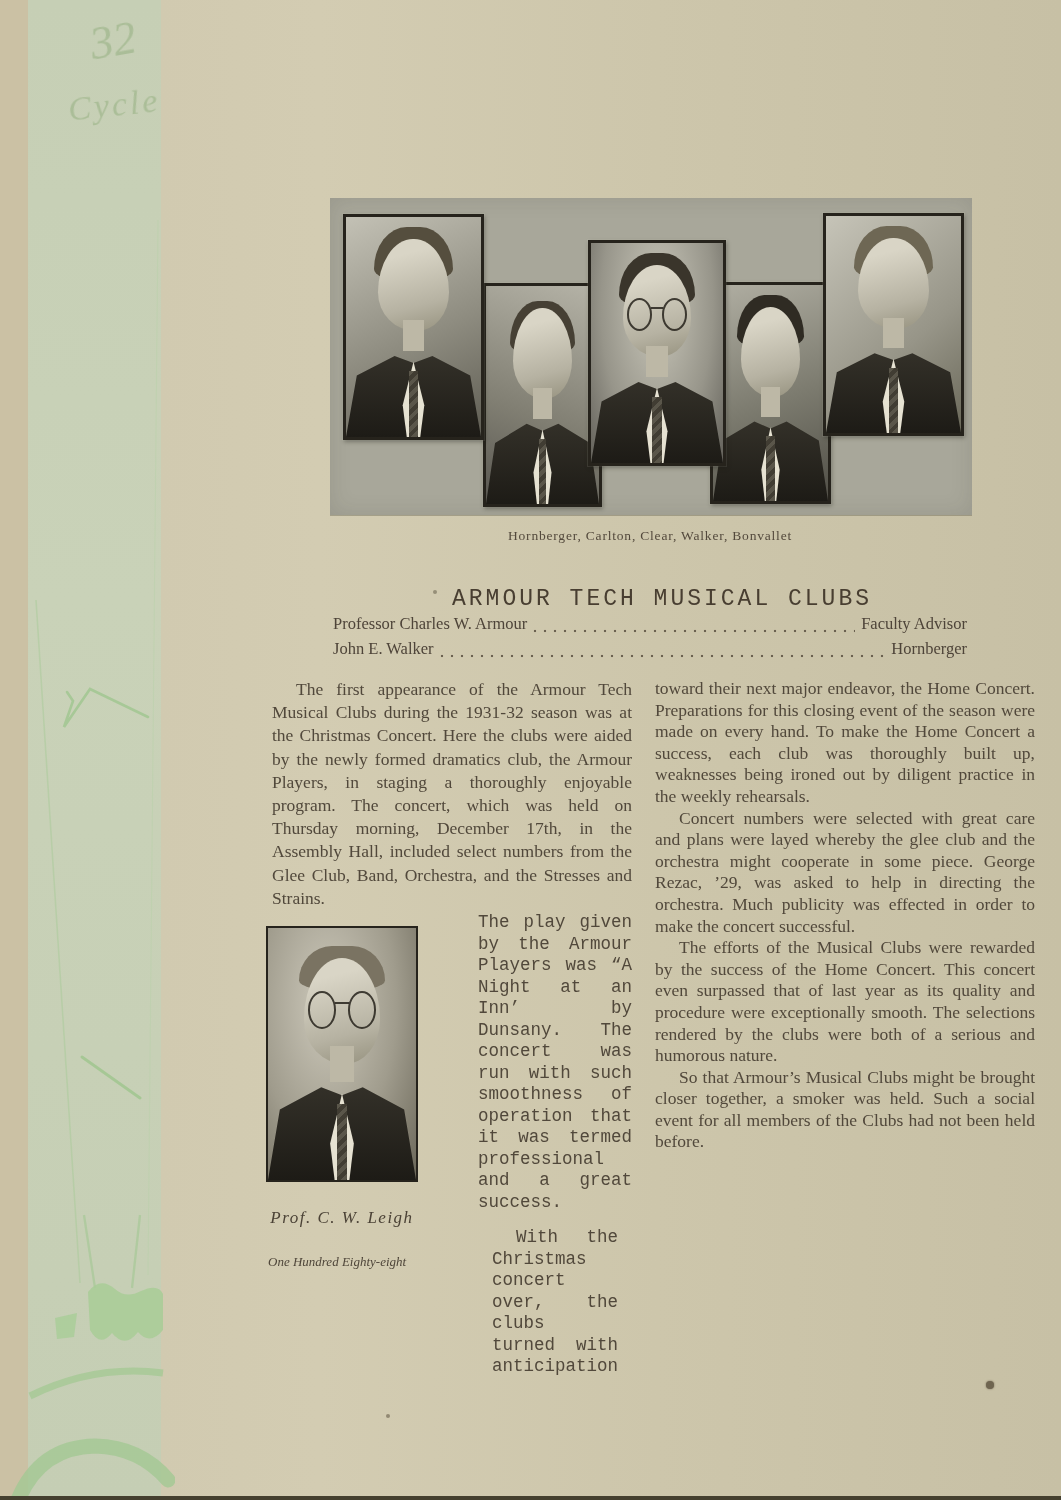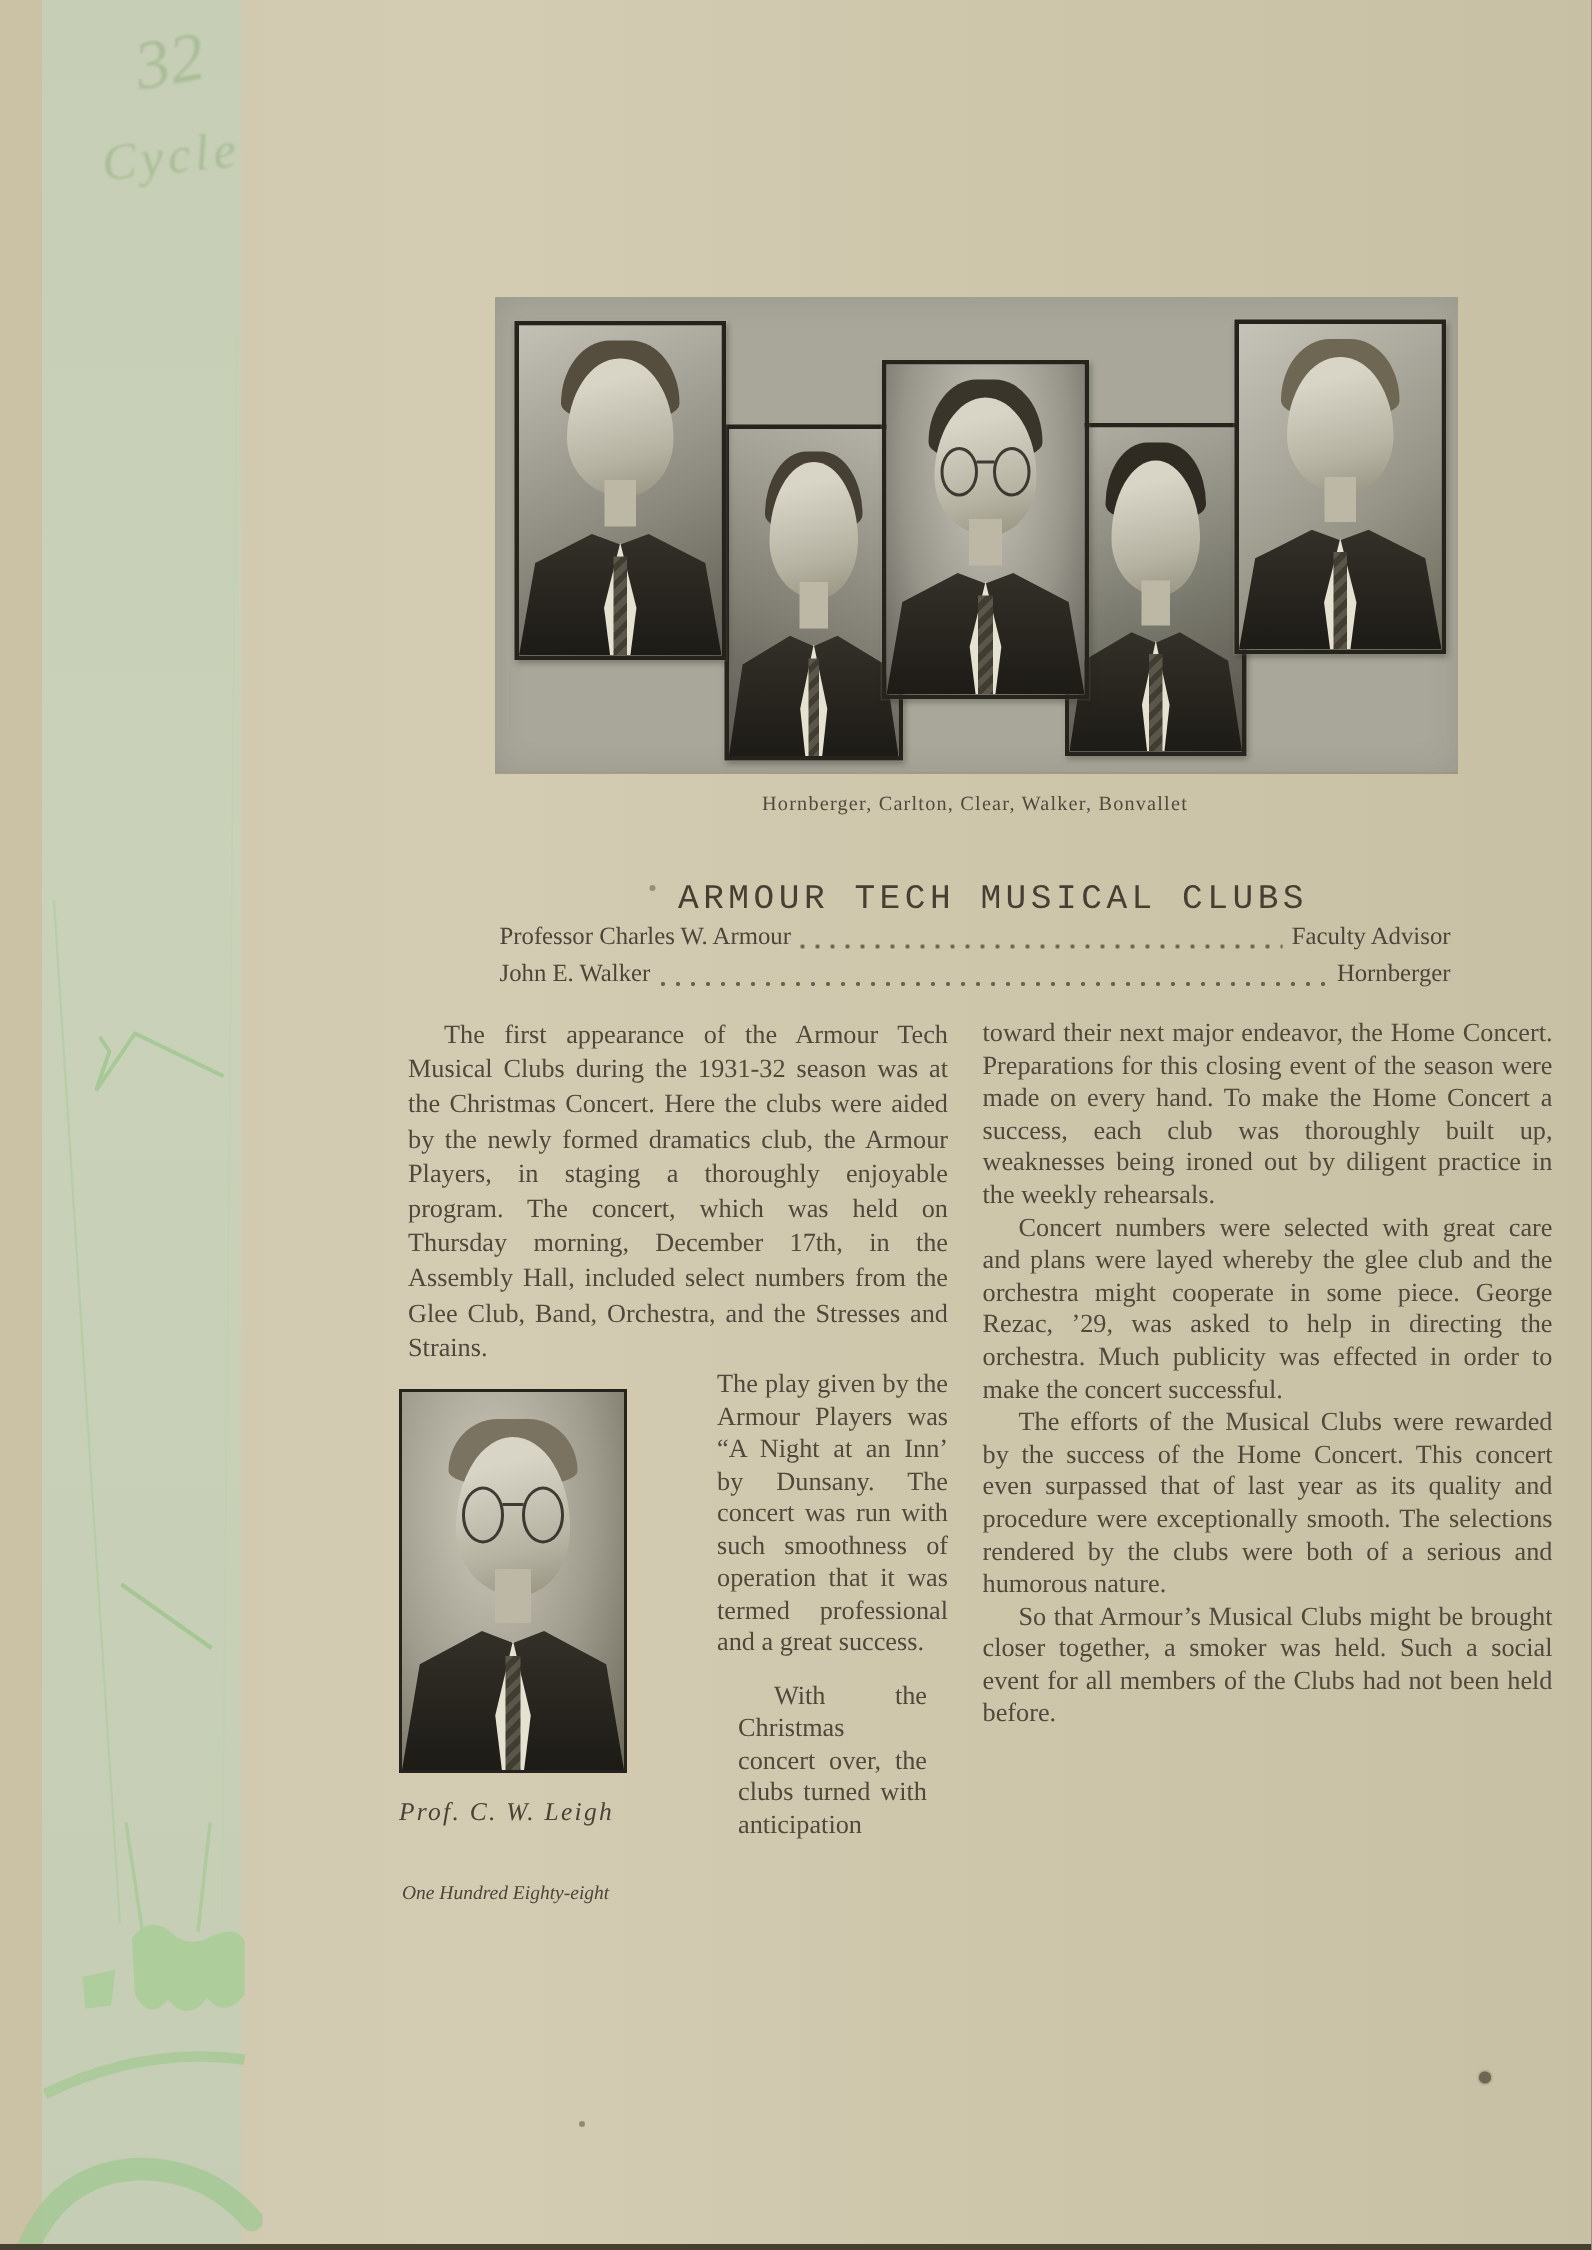--- a/index.html
+++ b/index.html
@@ -72,32 +72,32 @@
   .roster-row{display:flex;align-items:baseline;height:25px;}
   .dots{flex:1;align-self:stretch;margin:0 6px;
     background-image:radial-gradient(circle at 2px 2px,rgba(90,80,64,.85) 1.2px,transparent 1.6px);
     background-size:10px 4px;background-repeat:repeat-x;background-position:left calc(100% - 6px);}
   
   .columns{position:absolute;left:272px;top:678px;width:763px;display:flex;gap:23px;
     font-size:17.5px;text-align:justify;color:#51483b;}
   .col-left{width:360px;}
   .col-right{width:380px;line-height:21.6px;}
   .col-left .lead{line-height:23.2px;margin:0;}
-  .narrow{margin-left:206px;width:154px;line-height:21.5px;margin-top:2px;}
+  .narrow{margin-left:206px;width:154px;line-height:21.5px;margin-top:2px;font-family:Liberation Mono, monospace;}
   .narrow p{margin:0;}
   p.ind{text-indent:24px;margin:14px;}
   .col-right p{margin:0;}
   
   .leigh{position:absolute;left:266px;top:926px;width:152px;margin:0;}
   .leigh .photo{position:relative;width:100%;height:256px;overflow:hidden;
     border:2px solid #26231c;box-sizing:border-box;
     background:radial-gradient(ellipse at 40% 30%,#cdc9bb 0%,#a09c8d 55%,#6b6759 100%);}
   .leigh .hair{background:#7a7362;top:7%;height:18%;border-radius:50% 50% 60% 60%/100% 100% 30% 30%;}
   .leigh .head{top:12%;}
-  .leigh figcaption{margin-top:16px;font-style:italic;font-size:17px;
+  .leigh figcaption{margin-top:26px;text-align:center;font-style:italic;font-size:17px;
     letter-spacing:1.5px;color:#4b4236;}
   
   .folio{position:absolute;left:268px;top:1254px;font-style:italic;font-size:13px;color:#4e4539;}
 </style>
 </head>
 <body>
 
 <div class="page">
 
   <div class="edge-strip"></div>

